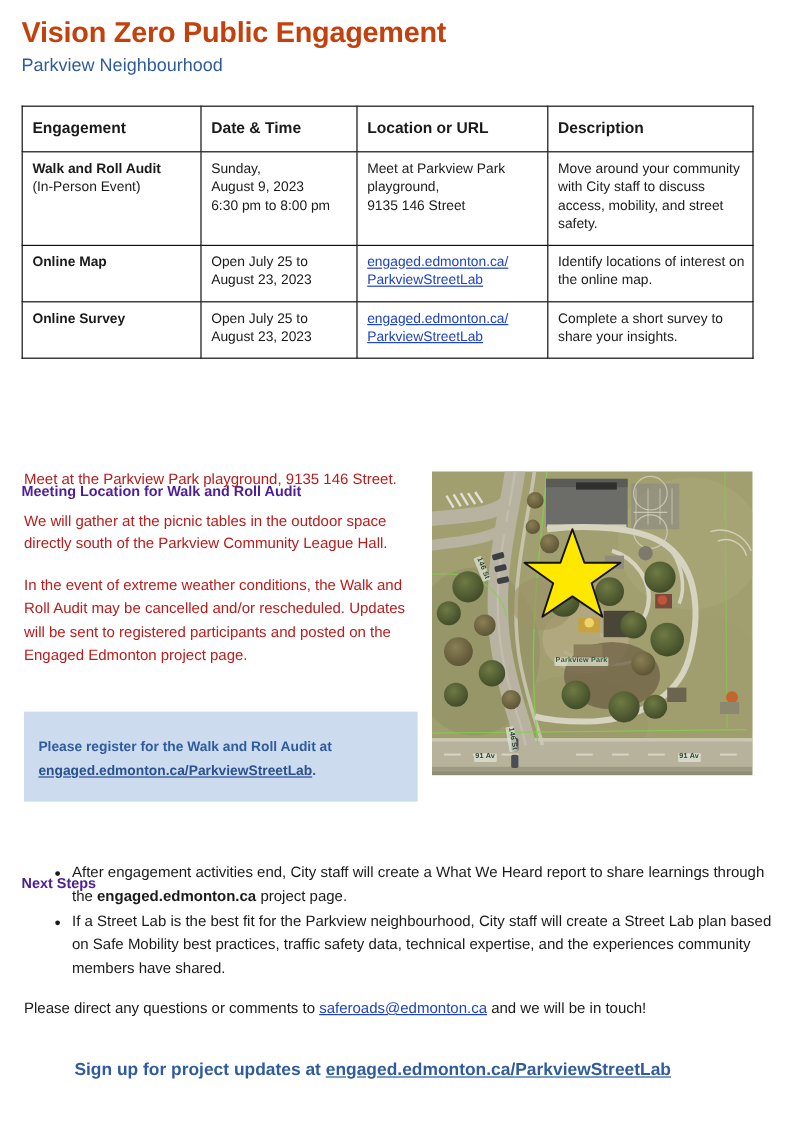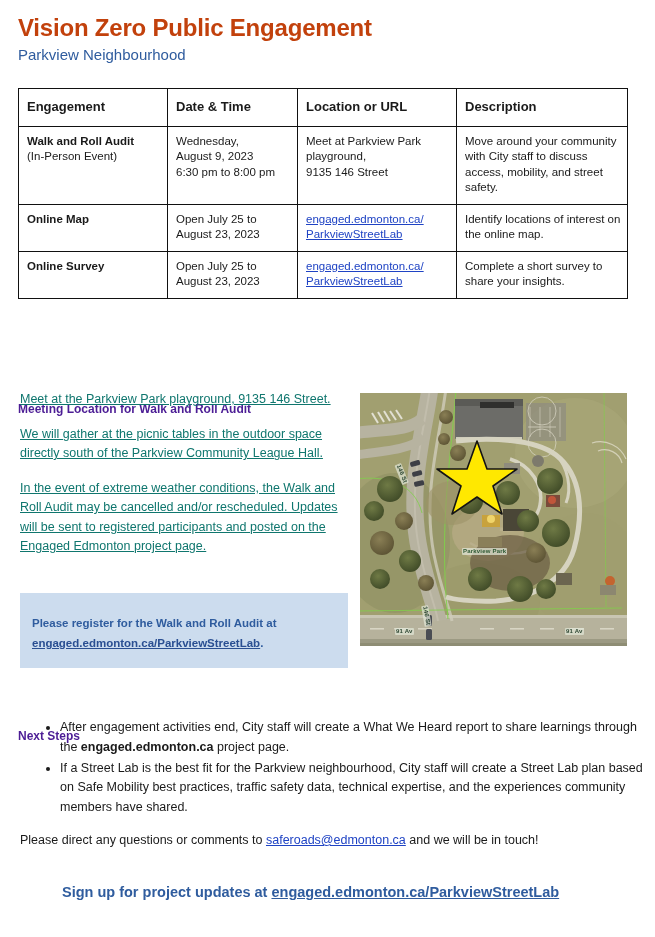--- a/index.html
+++ b/index.html
@@ -93,22 +93,21 @@
     text-decoration: underline;
     word-break: break-all;
   }
   .link-block { display: block; }
 
   
   .body-para {
     position: absolute;
     font-size: 12.5px;
     line-height: 1.55;
-    color: #0f766e;
-    text-decoration: underline;
+    color: #b91c1c;
   }
   #para-1 { left: 20px; top: 390px; width: 330px; }
   #para-2 { left: 20px; top: 425px; width: 330px; }
   #para-3 { left: 20px; top: 479px; width: 330px; }
 
   
   .callout {
     position: absolute;
     left: 20px;
     top: 573px;
@@ -246,21 +245,21 @@
       </tr>
     </thead>
     <tbody>
 
       <tr>
         <td>
           <span class="cell-strong">Walk and Roll Audit</span>
           <span class="cell-sub">(In-Person Event)</span>
         </td>
         <td>
-          <span class="cell-line">Wednesday,</span>
+          <span class="cell-line">Sunday,</span>
           <span class="cell-line">August 9, 2023</span>
           <span class="cell-line">6:30 pm to 8:00 pm</span>
         </td>
         <td>
           <span class="cell-line">Meet at Parkview Park</span>
           <span class="cell-line">playground,</span>
           <span class="cell-line">9135 146 Street</span>
         </td>
         <td>Move around your community with City staff to discuss access, mobility, and street safety.</td>
       </tr>

